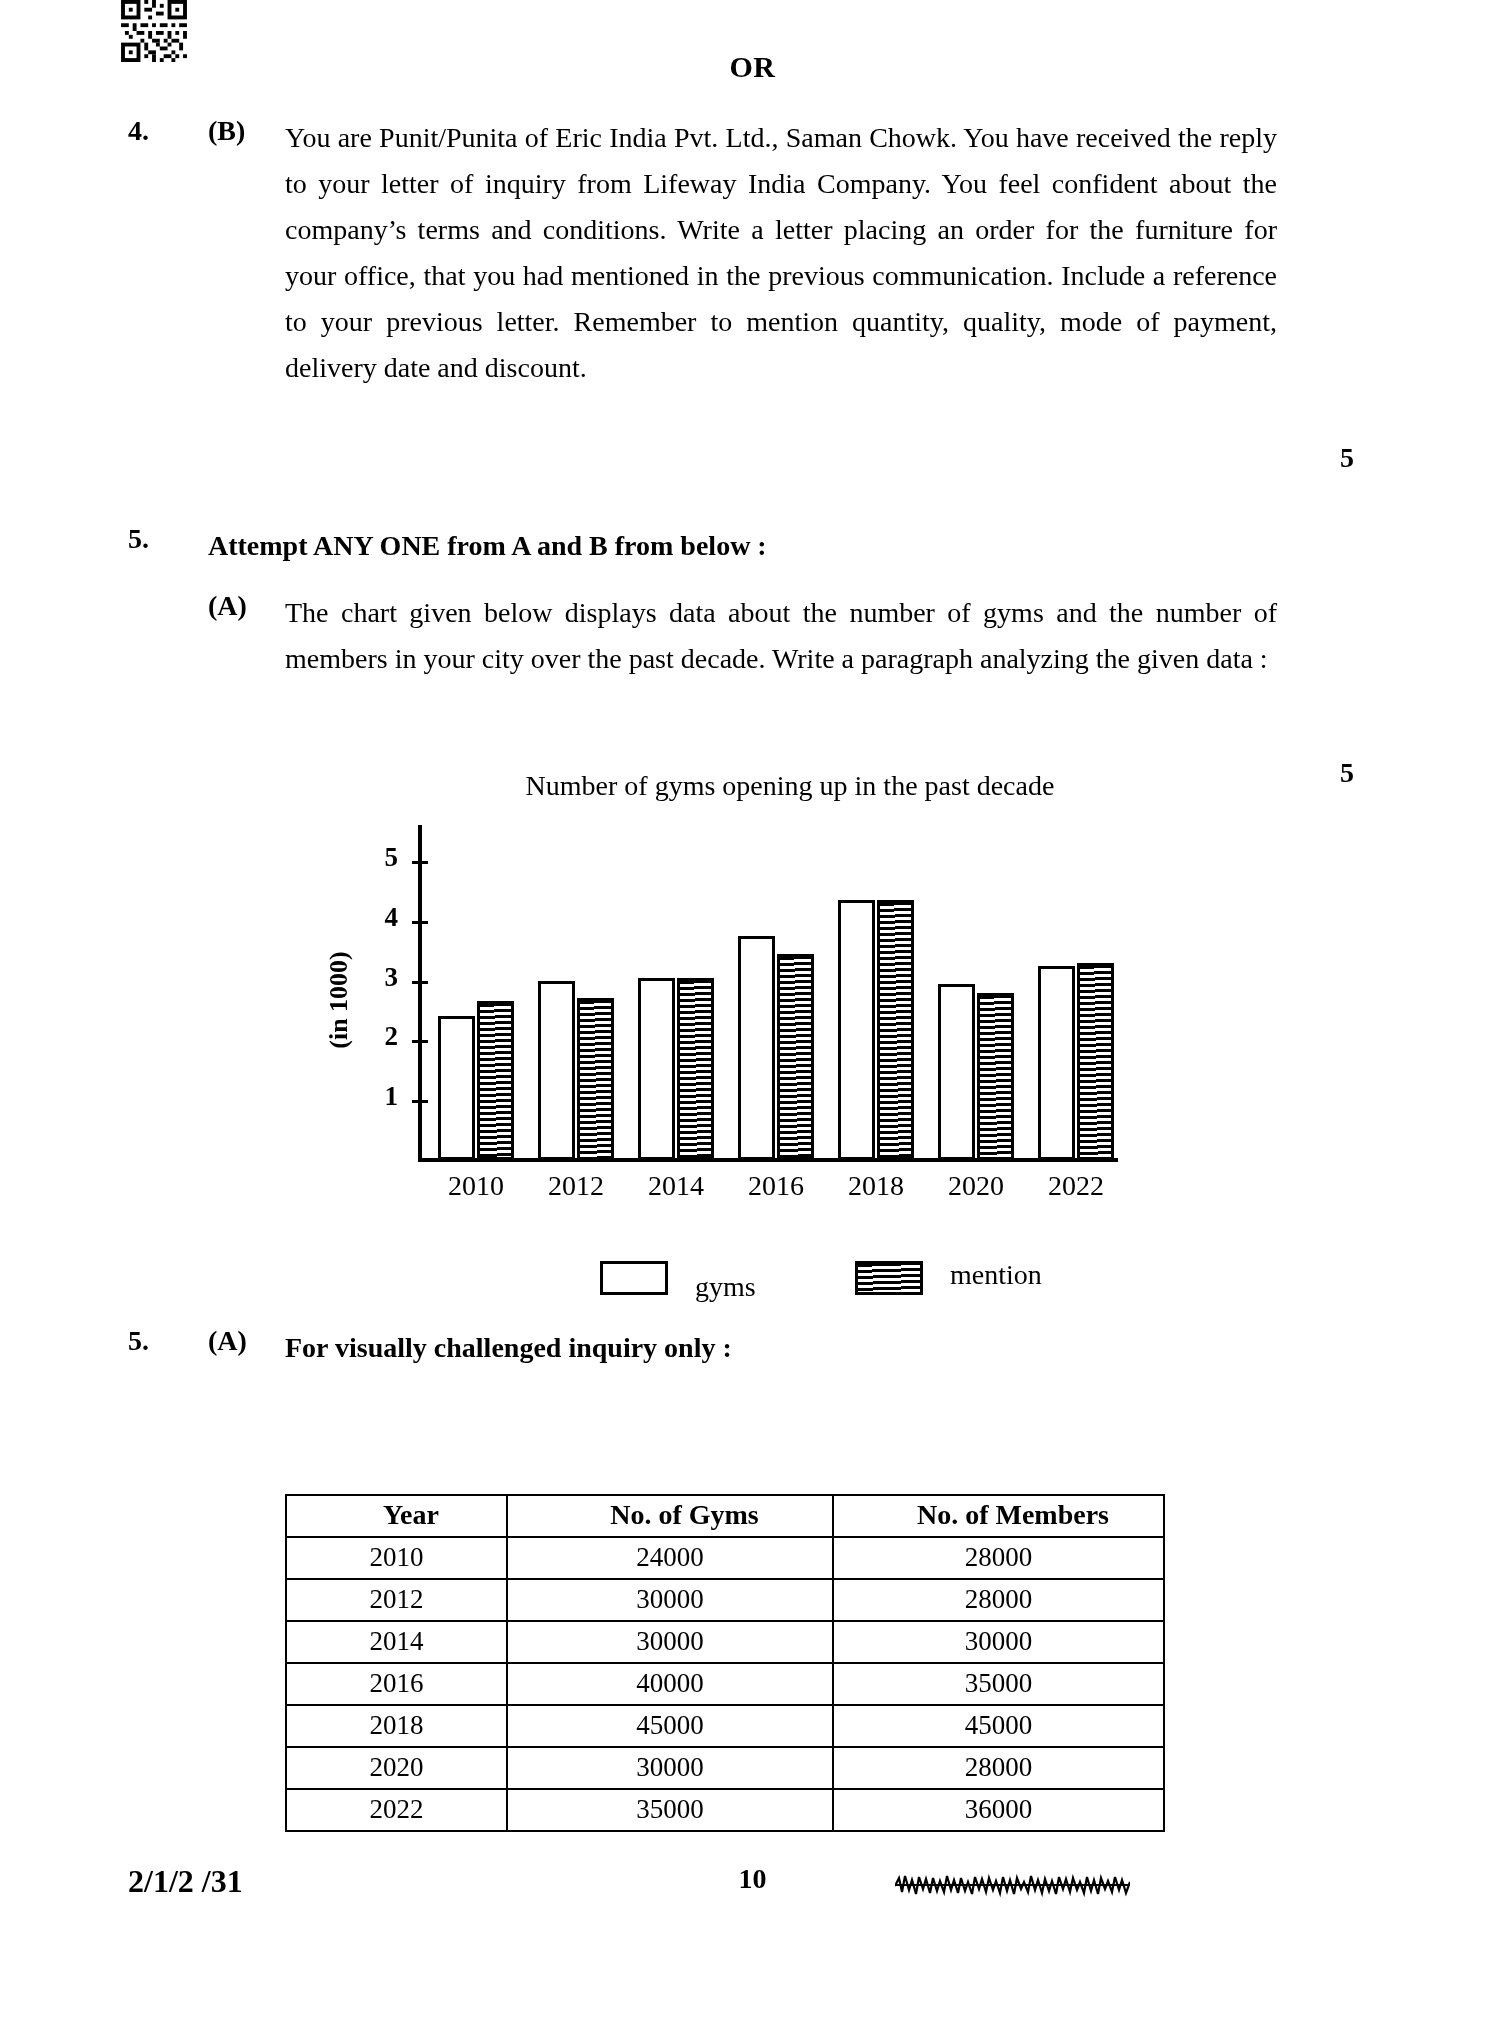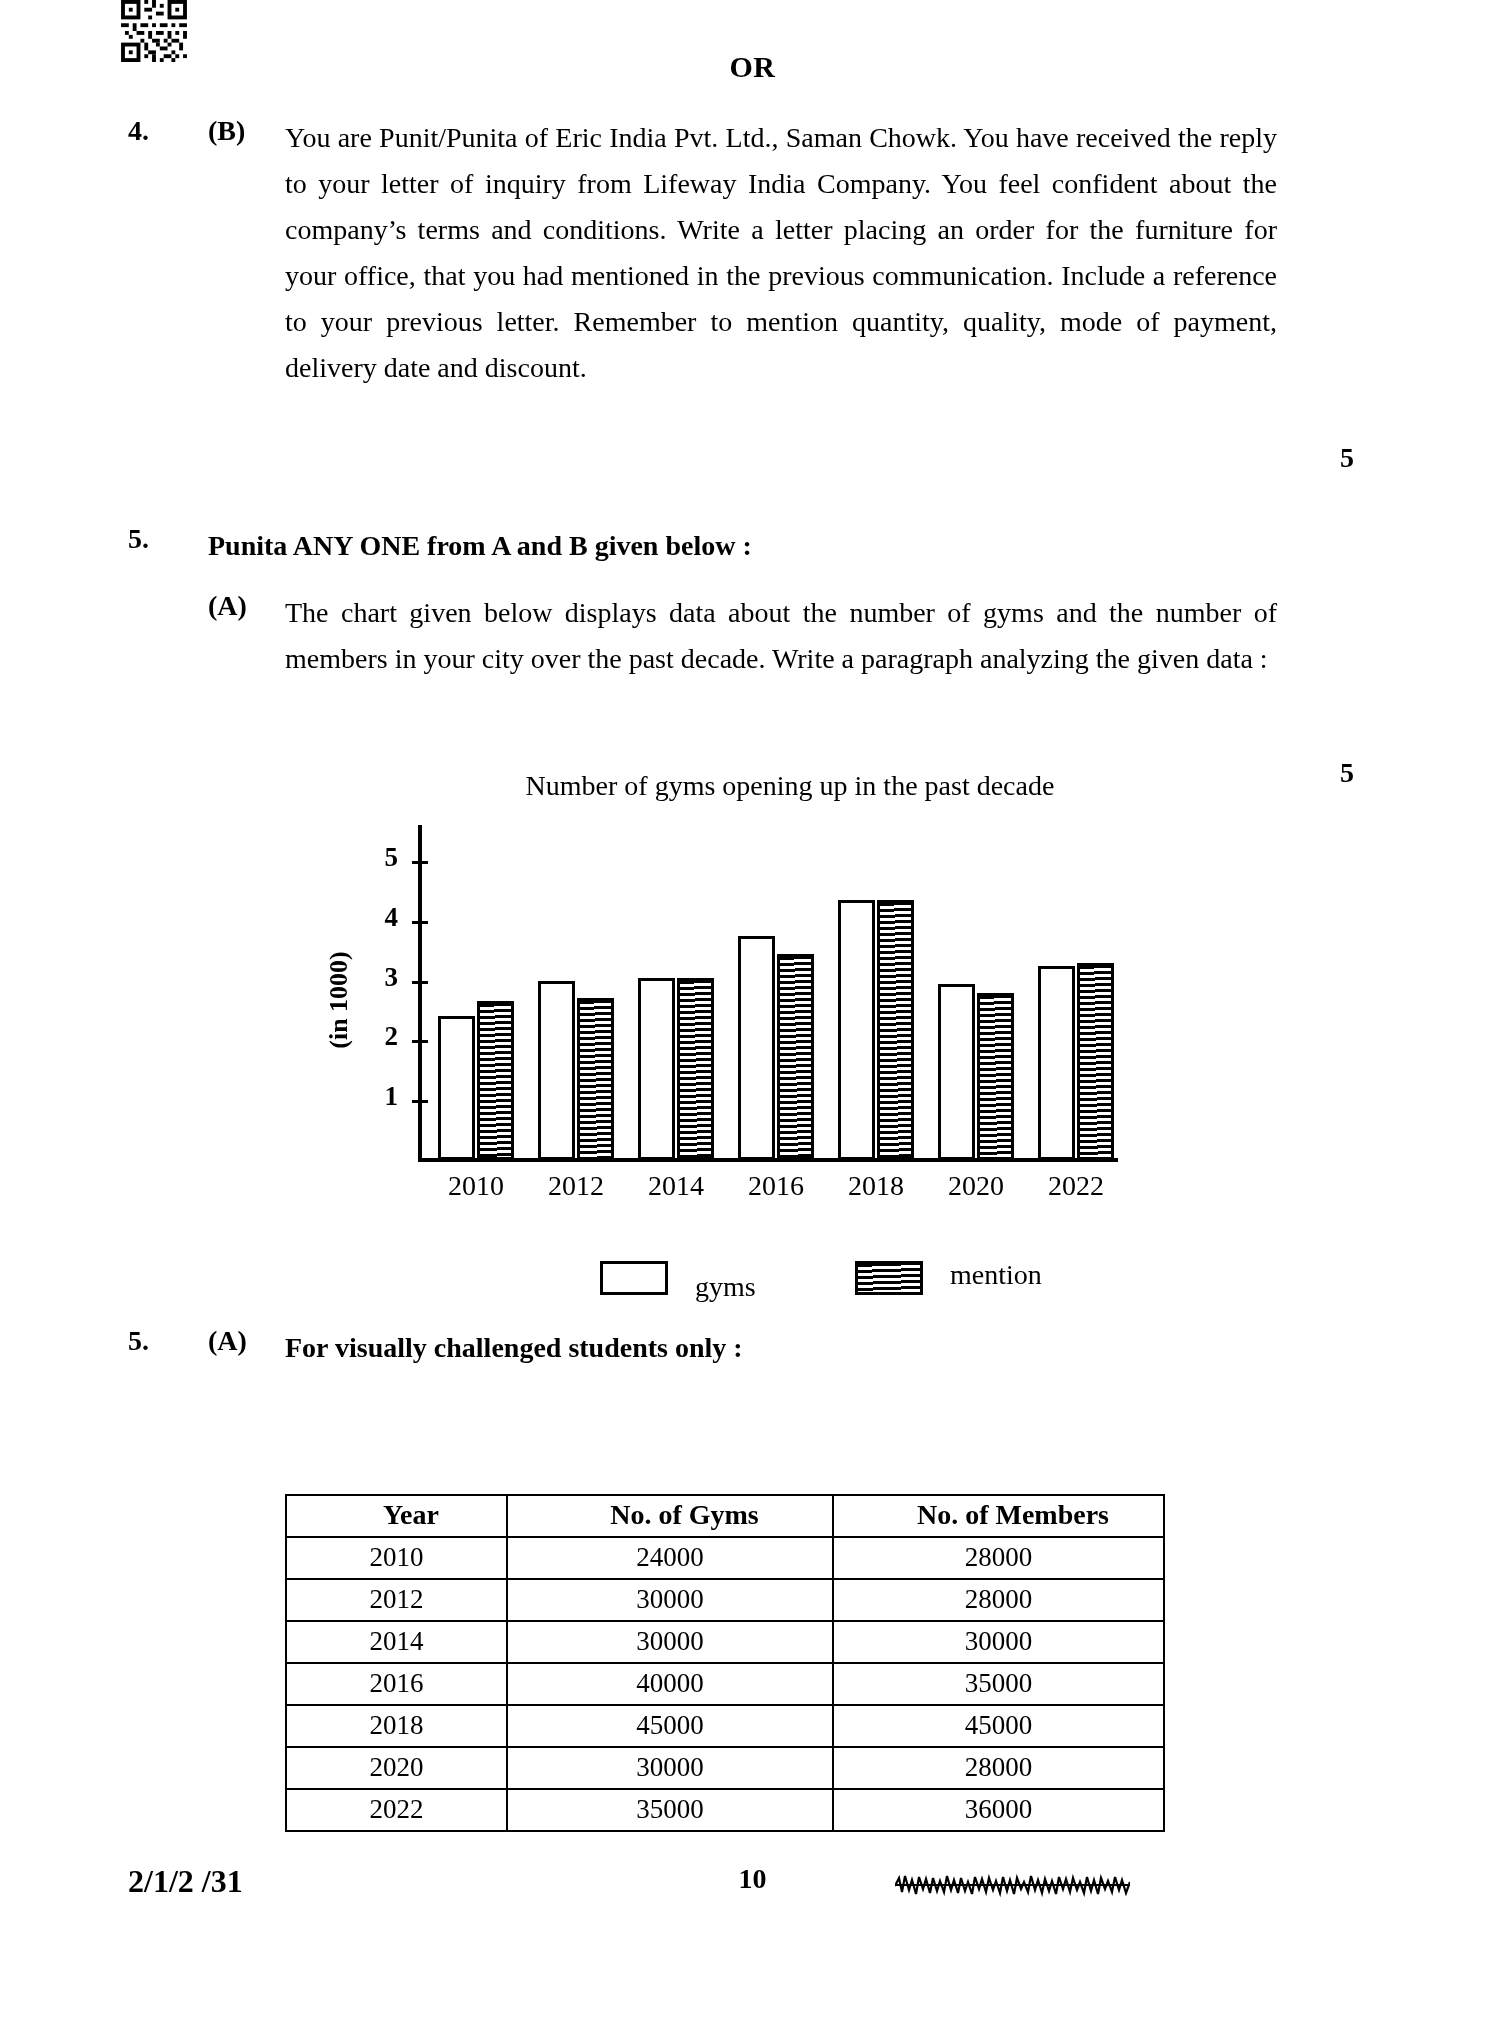--- a/index.html
+++ b/index.html
@@ -143,21 +143,21 @@
   </div>
 
   <div class="or-head">OR</div>
 
   <div class="qnum" style="left:128px;top:115px;">4.</div>
   <div class="qlet" style="left:208px;top:115px;">(B)</div>
   <div class="qbody" style="left:285px;top:115px;width:992px;">You are Punit/Punita of Eric India Pvt. Ltd., Saman Chowk. You have received the reply to your letter of inquiry from Lifeway India Company. You feel confident about the company’s terms and conditions. Write a letter placing an order for the furniture for your office, that you had mentioned in the previous communication. Include a reference to your previous letter. Remember to mention quantity, quality, mode of payment, delivery date and discount.</div>
   <div class="marks" style="left:1340px;top:442px;">5</div>
 
   <div class="qnum" style="left:128px;top:523px;">5.</div>
-  <div class="qbody nj bold" style="left:208px;top:523px;width:1000px;">Punita ANY ONE from A and B given below :</div>
+  <div class="qbody nj bold" style="left:208px;top:523px;width:1000px;">Attempt ANY ONE from A and B from below :</div>
 
   <div class="qlet" style="left:208px;top:590px;">(A)</div>
   <div class="qbody" style="left:285px;top:590px;width:992px;">The chart given below displays data about the number of gyms and the number of members in your city over the past decade. Write a paragraph analyzing the given data :</div>
   <div class="marks" style="left:1340px;top:757px;">5</div>
 
   <div class="chart-wrap">
     <div class="chart-title">Number of gyms opening up in the past decade</div>
 
     <div class="chart-area">
       <div class="ylab">(in 1000)</div>
@@ -219,21 +219,21 @@
 
   <div class="legend">
     <div class="lg-swatch" style="left:300px;top:6px;"></div>
     <div class="lg-text" style="left:395px;top:16px;">gyms</div>
     <div class="lg-swatch hatch" style="left:555px;top:6px;"></div>
     <div class="lg-text" style="left:650px;top:4px;">mention</div>
   </div>
 
   <div class="qnum" style="left:128px;top:1325px;">5.</div>
   <div class="qlet" style="left:208px;top:1325px;">(A)</div>
-  <div class="qbody nj bold" style="left:285px;top:1325px;width:900px;">For visually challenged students only :</div>
+  <div class="qbody nj bold" style="left:285px;top:1325px;width:900px;">For visually challenged inquiry only :</div>
 
   <table class="tbl">
     <thead>
       <tr>
         <th class="col-year">Year</th>
         <th class="col-gym">No. of Gyms</th>
         <th class="col-mem">No. of Members</th>
       </tr>
     </thead>
     <tbody id="tbody">

